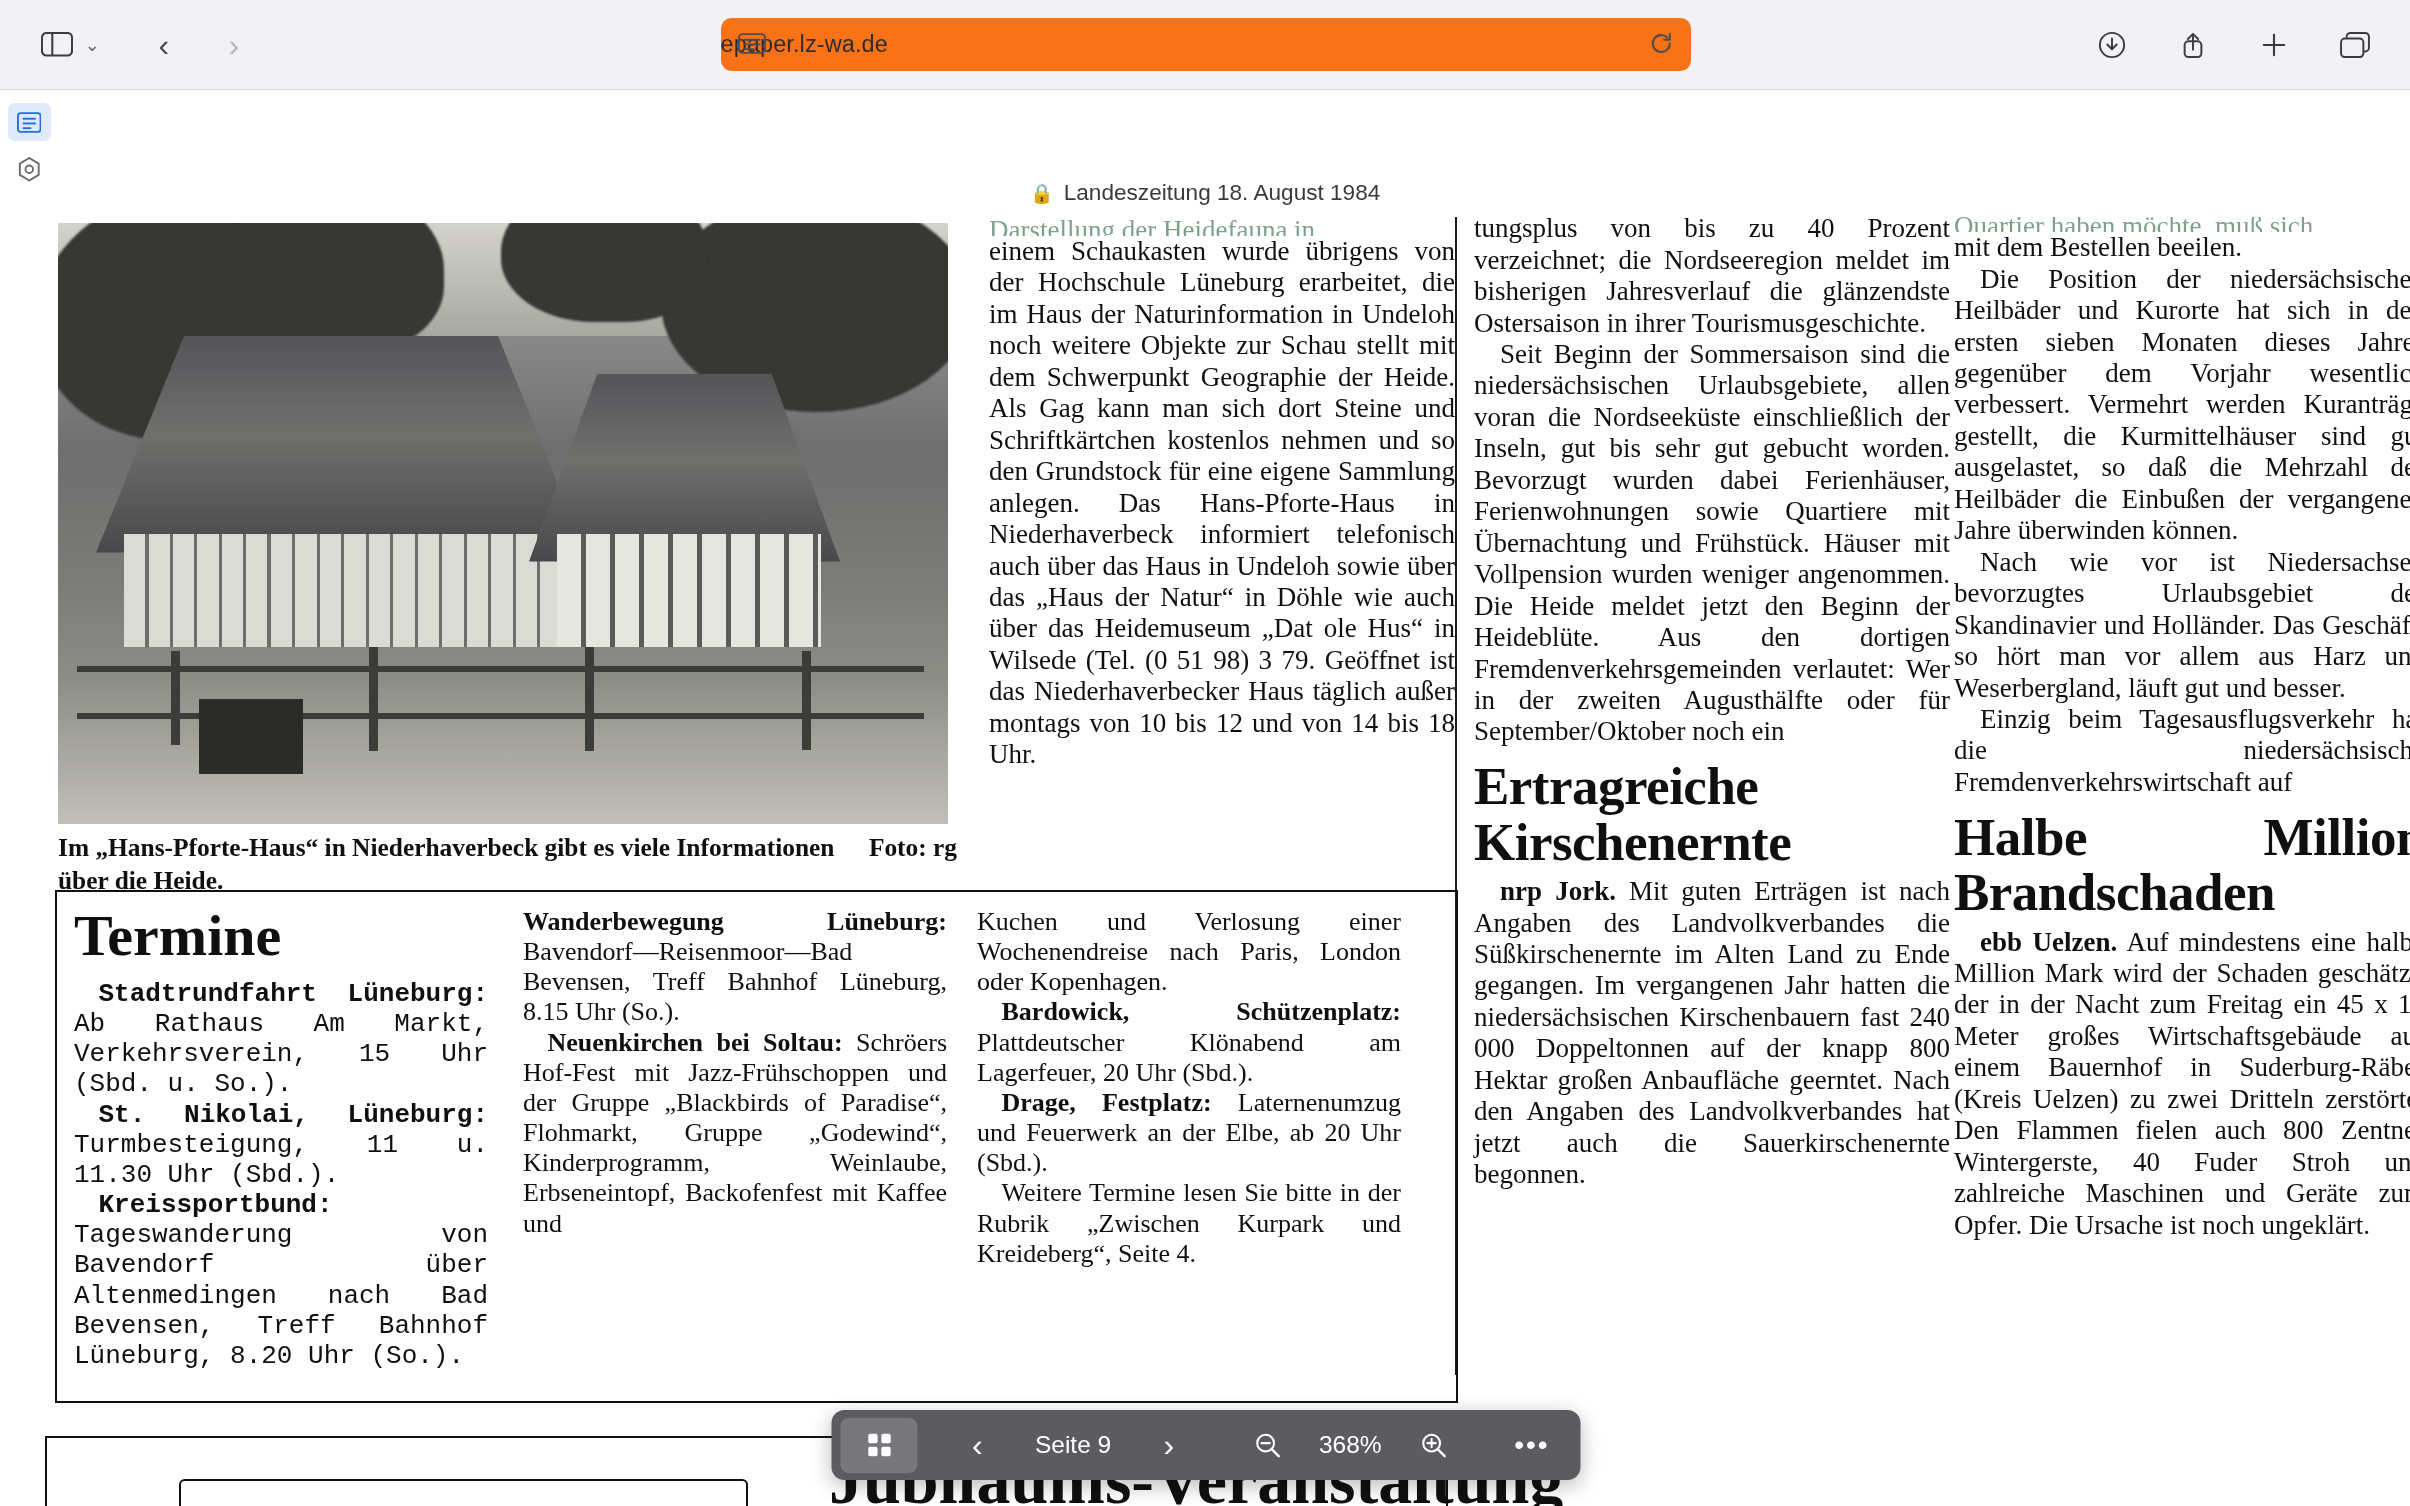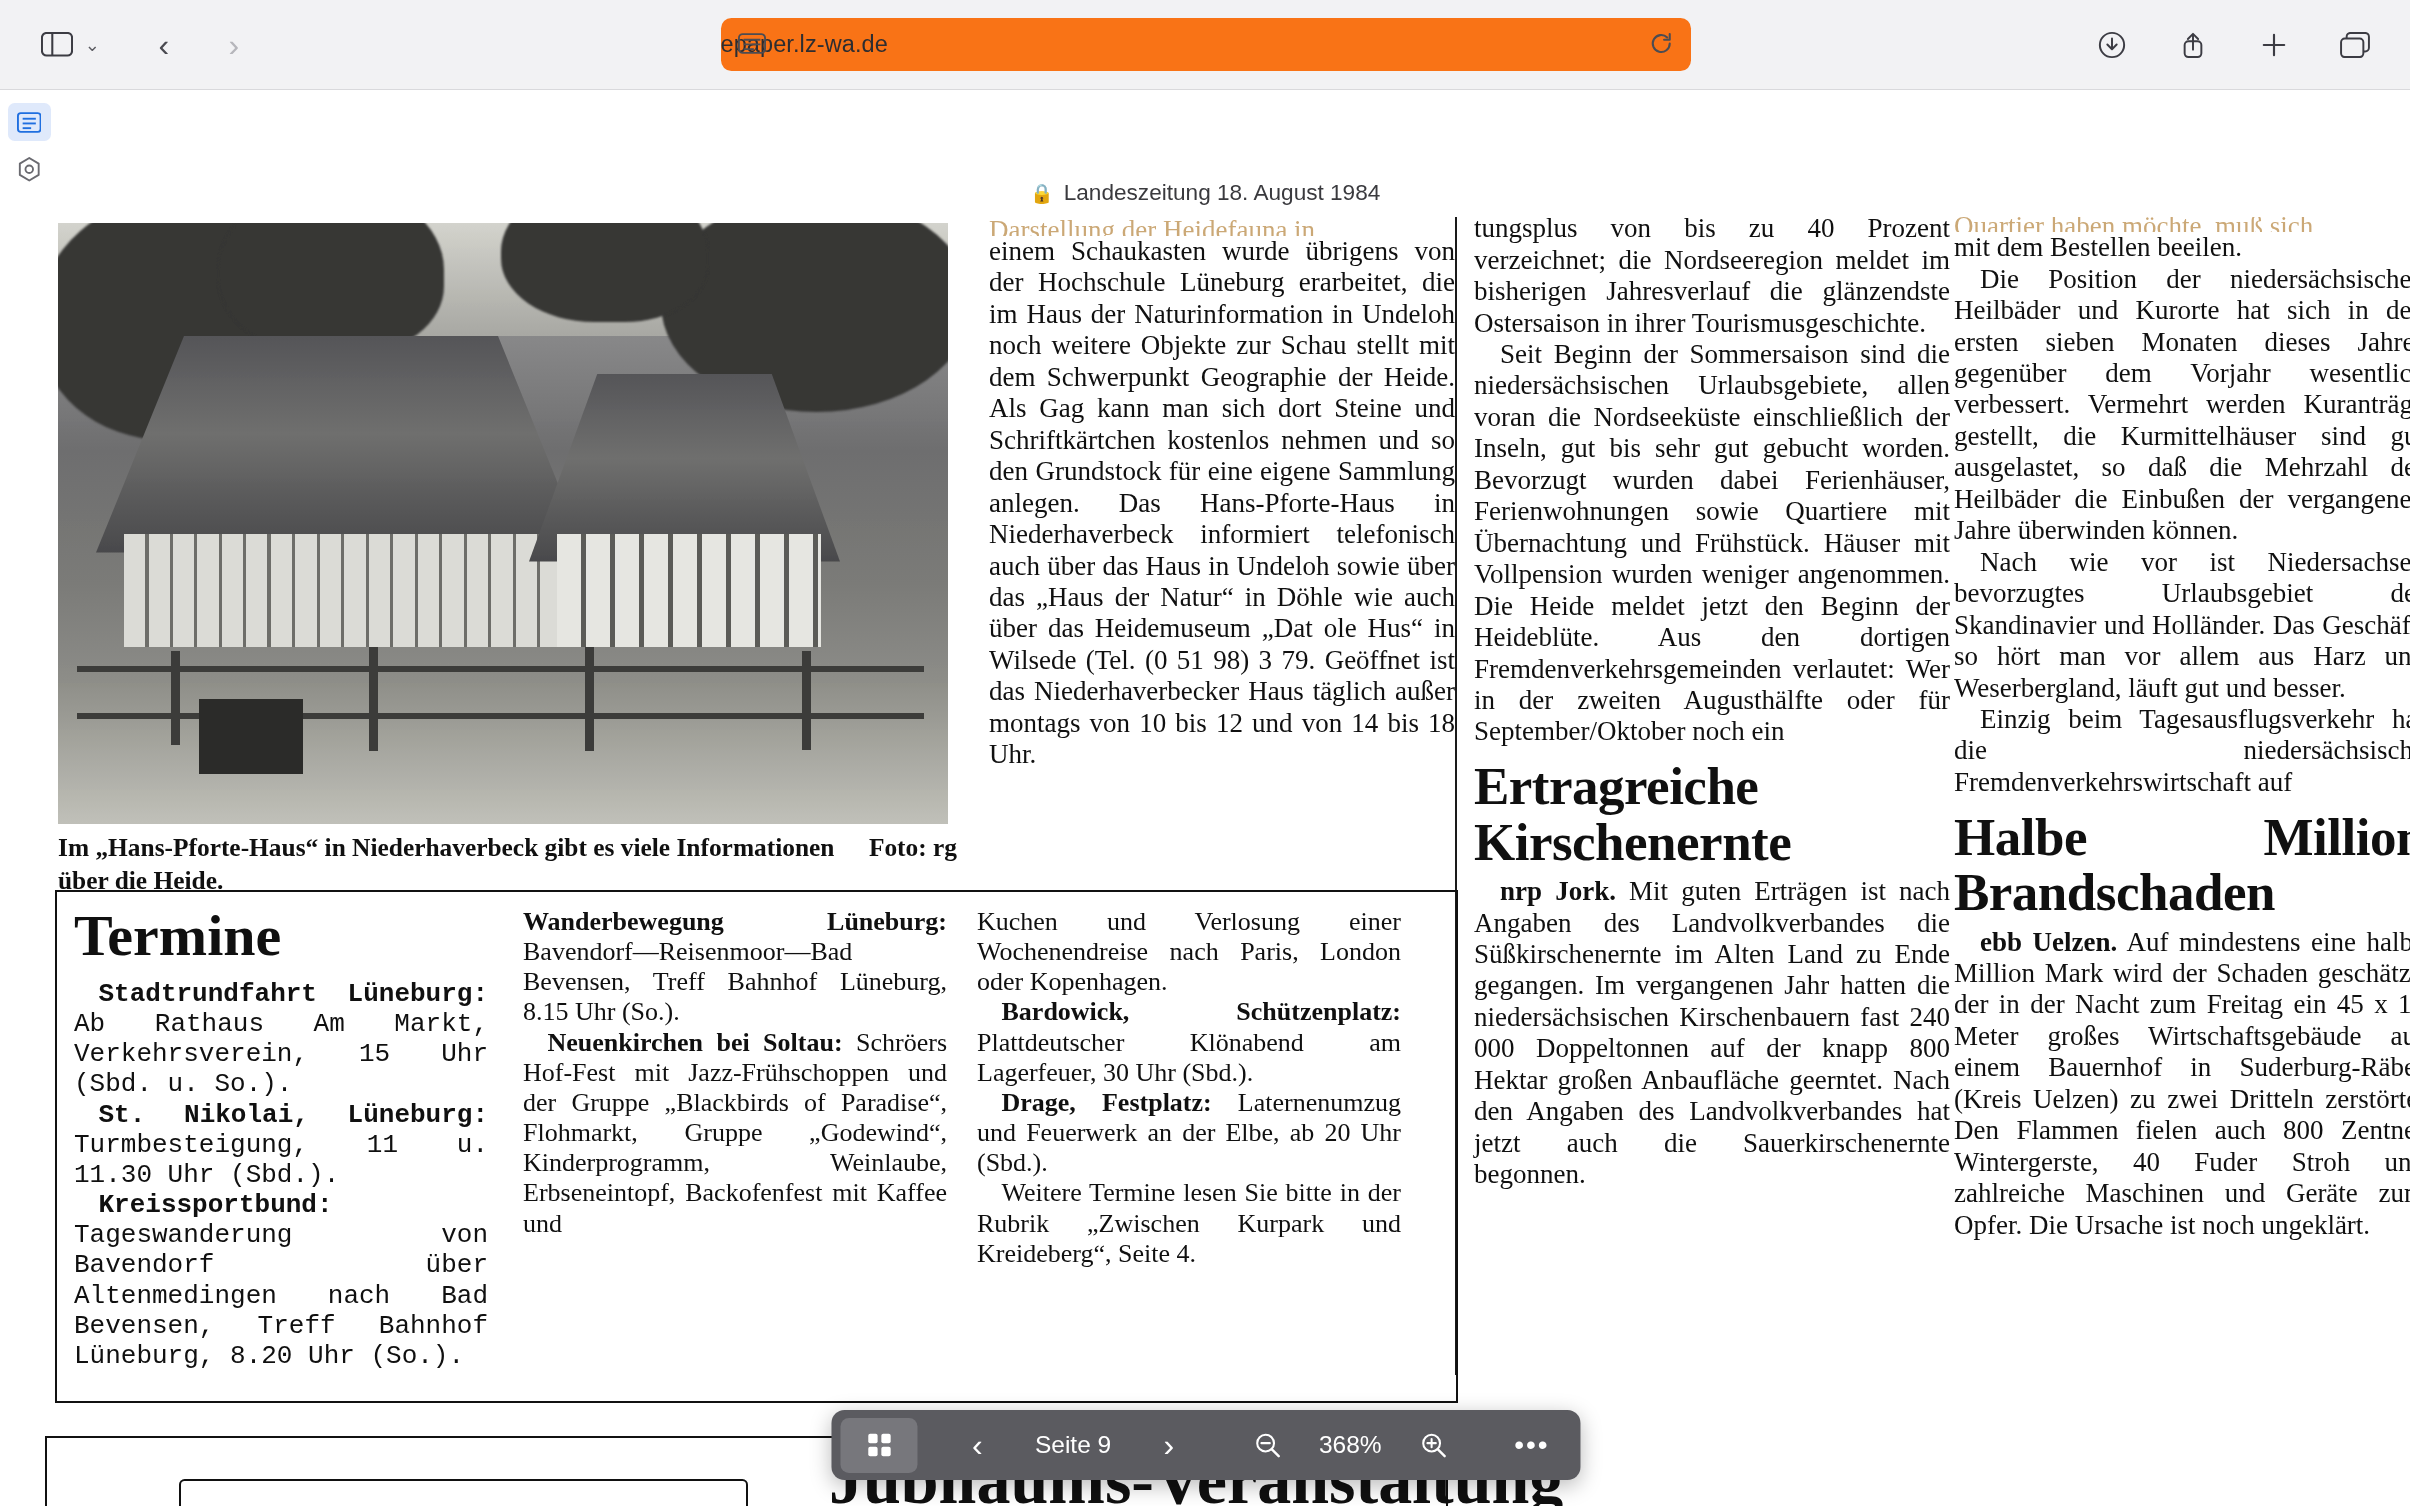--- a/index.html
+++ b/index.html
@@ -229,21 +229,21 @@
     text-align: justify;
     text-justify: inter-word;
     hyphens: manual;
   }
   .artcol p { margin: 0; text-indent: 26px; }
   .artcol p.noind { text-indent: 0; }
 
   .cut-top {
     font-family: "Liberation Serif", serif;
     font-size: 27px;
-    color: #a16207;
+    color: #14532d;
     opacity: .55;
     height: 19px;
     overflow: hidden;
     line-height: 1.0;
   }
 
   .headline {
     font-family: "Liberation Serif", serif;
     font-weight: bold;
     font-size: 53px;
@@ -510,21 +510,21 @@
           <p><span class="b">Kreissportbund:</span><span> Tageswanderung von Bavendorf über Altenmedingen nach Bad Bevensen, Treff Bahnhof Lüneburg, 8.20 Uhr (So.).</span></p>
         </div>
 
         <div class="tcol" style="left:466px; top:15px; width:424px;">
           <p class="noind"><span class="b">Wanderbewegung Lüneburg:</span><span> Bavendorf—Reisenmoor—Bad Bevensen, Treff Bahnhof Lüneburg, 8.15 Uhr (So.).</span></p>
           <p><span class="b">Neuenkirchen bei Soltau:</span><span> Schröers Hof-Fest mit Jazz-Frühschoppen und der Gruppe „Blackbirds of Paradise“, Flohmarkt, Gruppe „Godewind“, Kinderprogramm, Weinlaube, Erbseneintopf, Backofenfest mit Kaffee und</span></p>
         </div>
 
         <div class="tcol" style="left:920px; top:15px; width:424px;">
           <p class="noind"><span>Kuchen und Verlosung einer Wochenendreise nach Paris, London oder Kopenhagen.</span></p>
-          <p><span class="b">Bardowick, Schützenplatz:</span><span> Plattdeutscher Klönabend am Lagerfeuer, 30 Uhr (Sbd.).</span></p>
+          <p><span class="b">Bardowick, Schützenplatz:</span><span> Plattdeutscher Klönabend am Lagerfeuer, 20 Uhr (Sbd.).</span></p>
           <p><span class="b">Drage, Festplatz:</span><span> Laternenumzug und Feuerwerk an der Elbe, ab 20 Uhr (Sbd.).</span></p>
           <p><span>Weitere Termine lesen Sie bitte in der Rubrik „Zwischen Kurpark und Kreideberg“, Seite 4.</span></p>
         </div>
       </div>
 
       <div class="bottom-box"></div>
       <div class="bottom-inner"></div>
       <div class="bottom-head">Jubiläums-Veranstaltung</div>
 
     </div>

